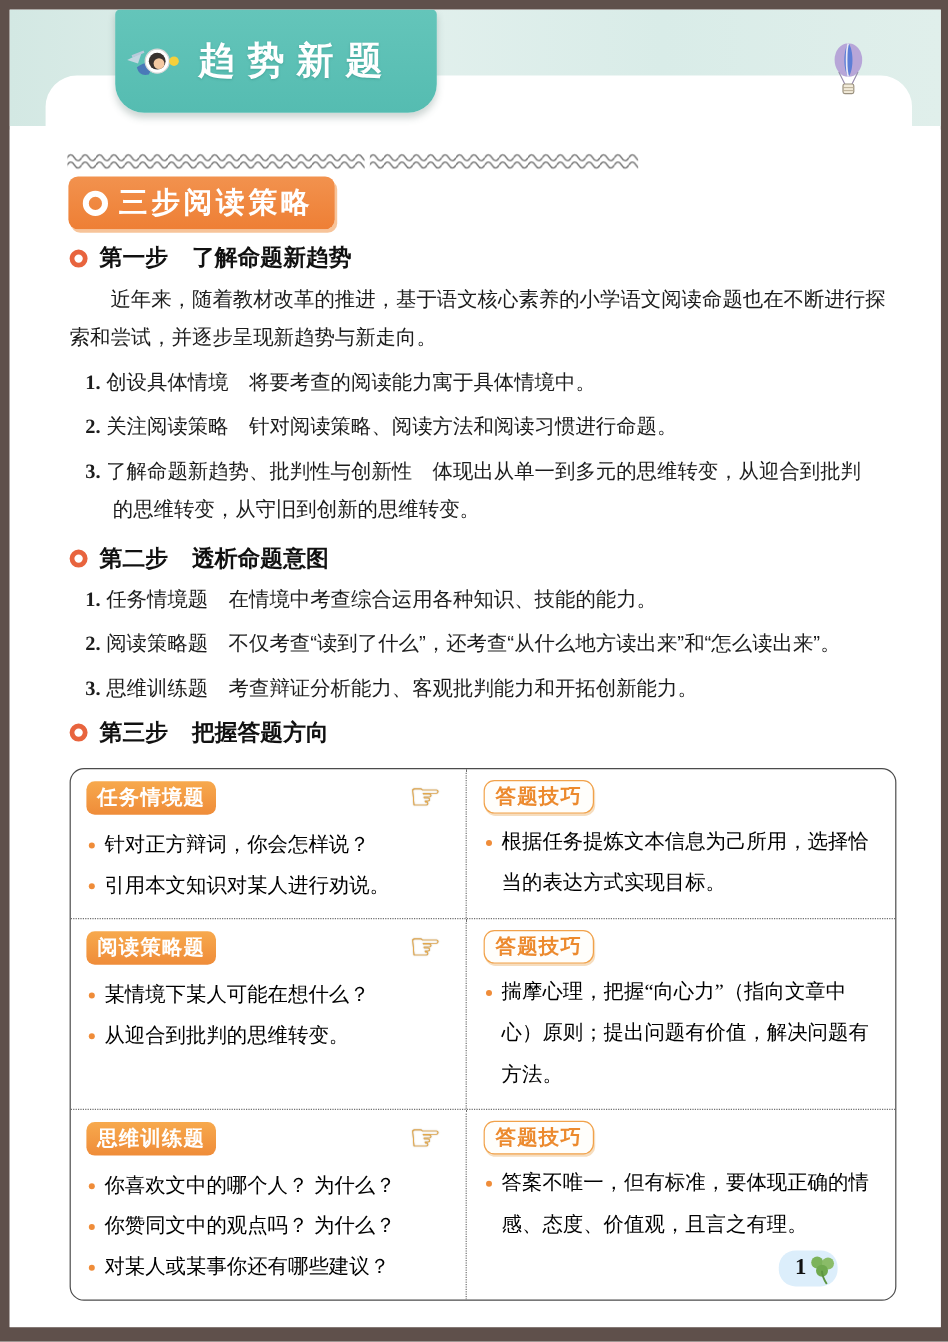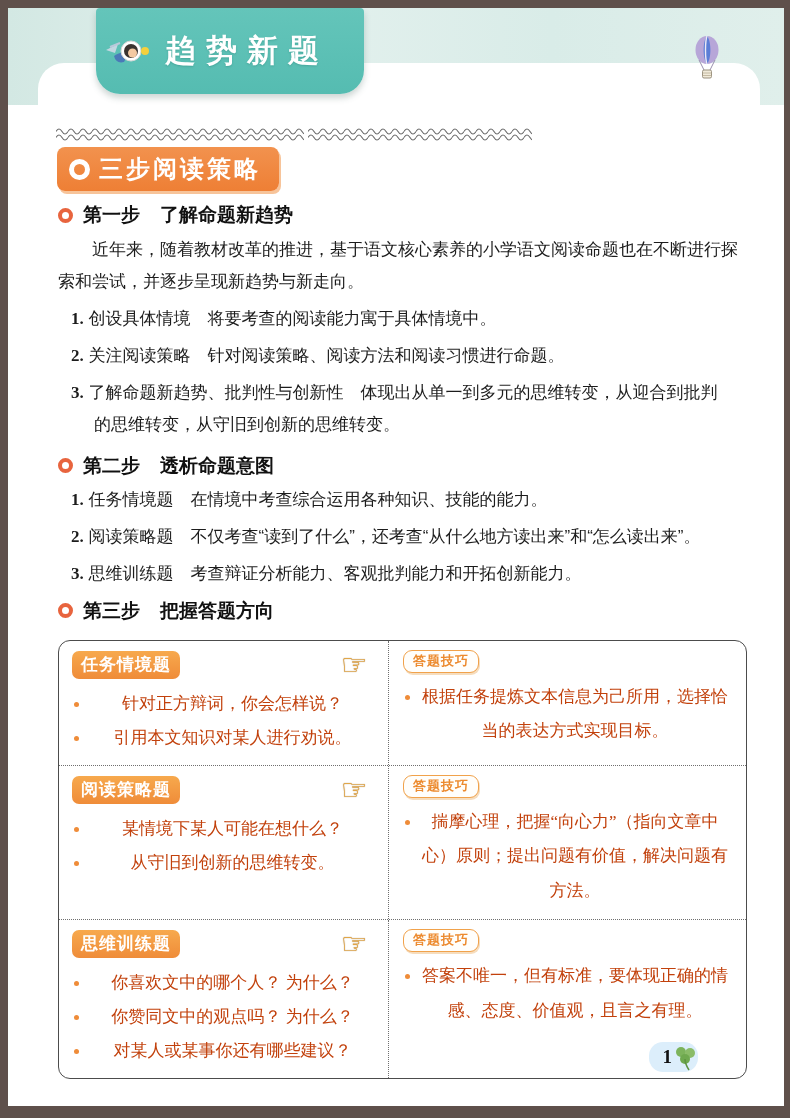--- a/index.html
+++ b/index.html
@@ -105,26 +105,26 @@
     color:#fff;font-weight:bold;font-size:17px;padding:2px 9px 3px;
     border-radius:7px;letter-spacing:1px;
   }
   .hand{
     font-size:30px;line-height:1;color:#f0a93c;margin-right:10px;
     text-shadow:0 0 1px #7c5a20;
     font-family:"DejaVu Sans",sans-serif;
   }
   .tip-badge{
     display:inline-block;border:1.6px solid #f1a24b;color:#ec8a2e;
-    background:#fffefb;font-weight:bold;font-size:13px;padding:1px 9px 2px;
+    background:#fffefb;font-weight:bold;font-size:17px;padding:1px 9px 2px;
     border-radius:9px;letter-spacing:1px;box-shadow:1px 2px 0 #f6ddbe;
   }
   ul.blist{margin:7px 0 0;padding:0;list-style:none;}
   ul.blist li{
-    position:relative;padding-left:15px;line-height:2.0;color:#c2410c;text-align:center;
+    position:relative;padding-left:15px;line-height:2.0;color:#000000;
   }
   ul.blist li:before{
     content:"";position:absolute;left:2px;top:0.88em;width:5px;height:5px;
     border-radius:50%;background:#ef8c39;
   }
   .rc ul.blist li{
     font-family:"Liberation Serif","DejaVu Serif",serif;
     line-height:2.05;
   }
   
@@ -249,21 +249,21 @@
       </div>
 
       <div class="trow r2">
         <div class="lc">
           <div class="badge-row">
             <span class="type-badge">阅读策略题</span>
             <span class="hand">☞</span>
           </div>
           <ul class="blist">
             <li>某情境下某人可能在想什么？</li>
-            <li>从守旧到创新的思维转变。</li>
+            <li>从迎合到批判的思维转变。</li>
           </ul>
         </div>
         <div class="rc">
           <span class="tip-badge">答题技巧</span>
           <ul class="blist">
             <li>揣摩心理，把握“向心力”（指向文章中心）原则；提出问题有价值，解决问题有方法。</li>
           </ul>
         </div>
       </div>
 

